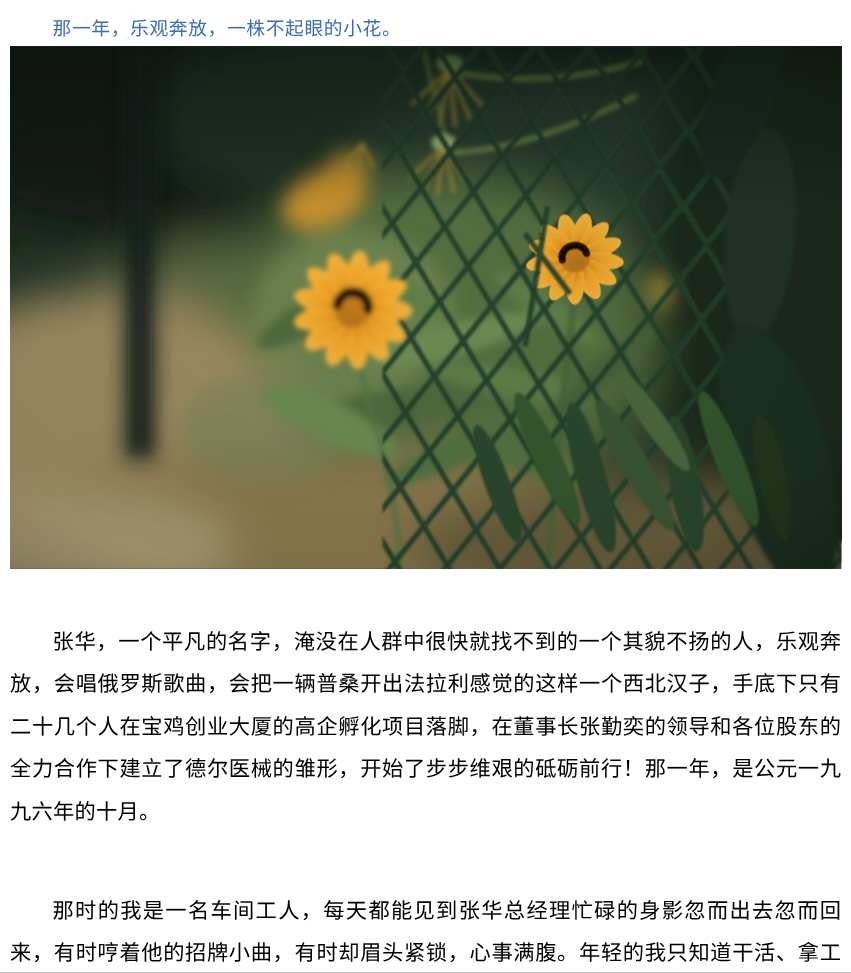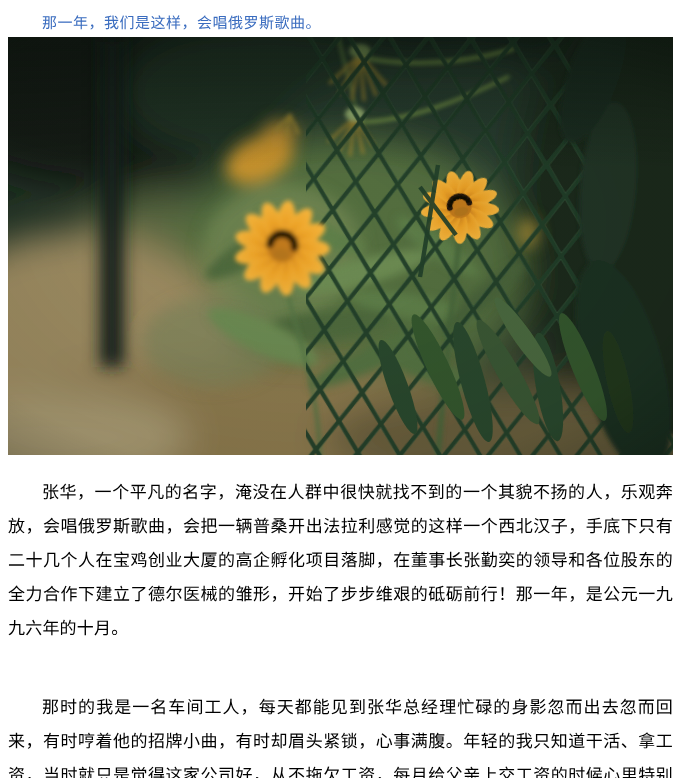--- a/index.html
+++ b/index.html
@@ -20,27 +20,27 @@
   }
   .photo-wrap svg{display:block;}
   .content{
     margin:0 8px;
     color:#000000;
     font-size:17px;line-height:34px;
     text-align:justify;
     letter-spacing:0.2px;
   }
   .content p{margin:0;text-indent:2em;}
-  .content p.p1{margin-top:20px;}
+  .content p.p1{margin-top:42px;}
   .content p.p2{margin-top:45px;}
 </style>
 </head>
 <body>
 
-<div class="headline">那一年，我们是这样，会唱俄罗斯歌曲。</div>
+<div class="headline">那一年，乐观奔放，一株不起眼的小花。</div>
 
 <div class="photo-wrap">
   <svg width="665" height="418" viewBox="0 0 665 418" xmlns="http://www.w3.org/2000/svg">
     <defs>
       <filter id="b18" x="-60%" y="-60%" width="220%" height="220%">
           <feGaussianBlur stdDeviation="18"></feGaussianBlur>
         </filter>
       <filter id="b8" x="-60%" y="-60%" width="220%" height="220%">
           <feGaussianBlur stdDeviation="8"></feGaussianBlur>
         </filter>

